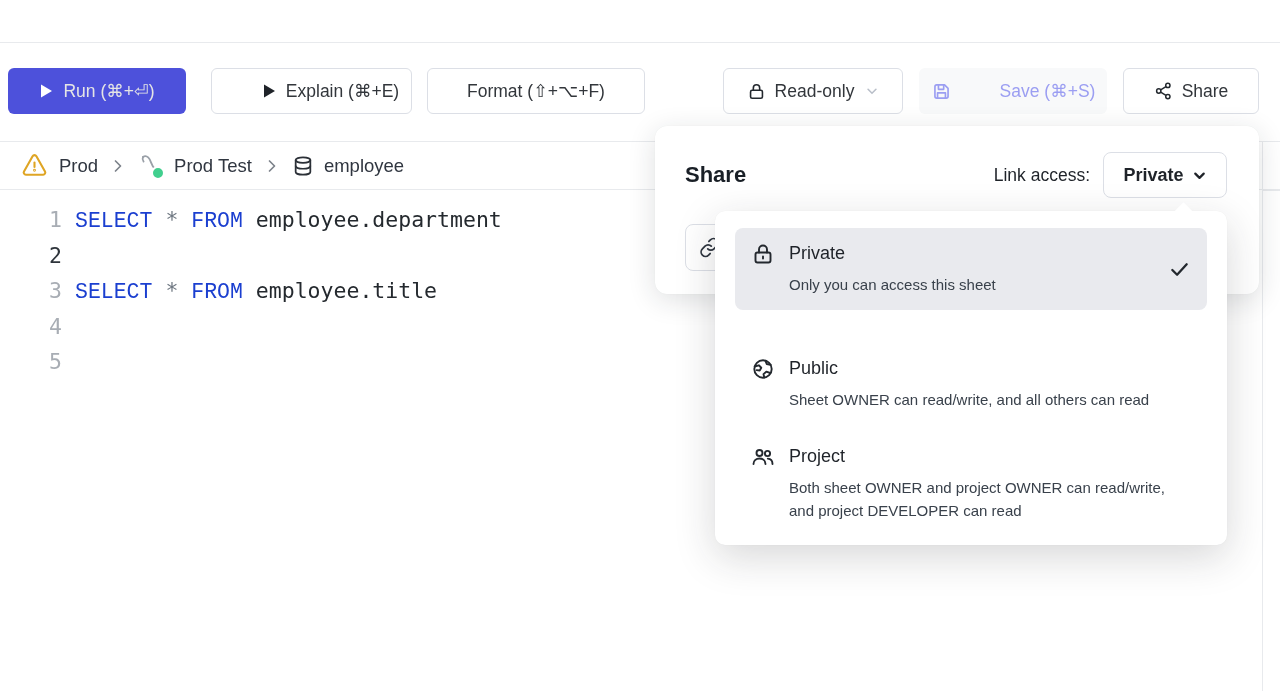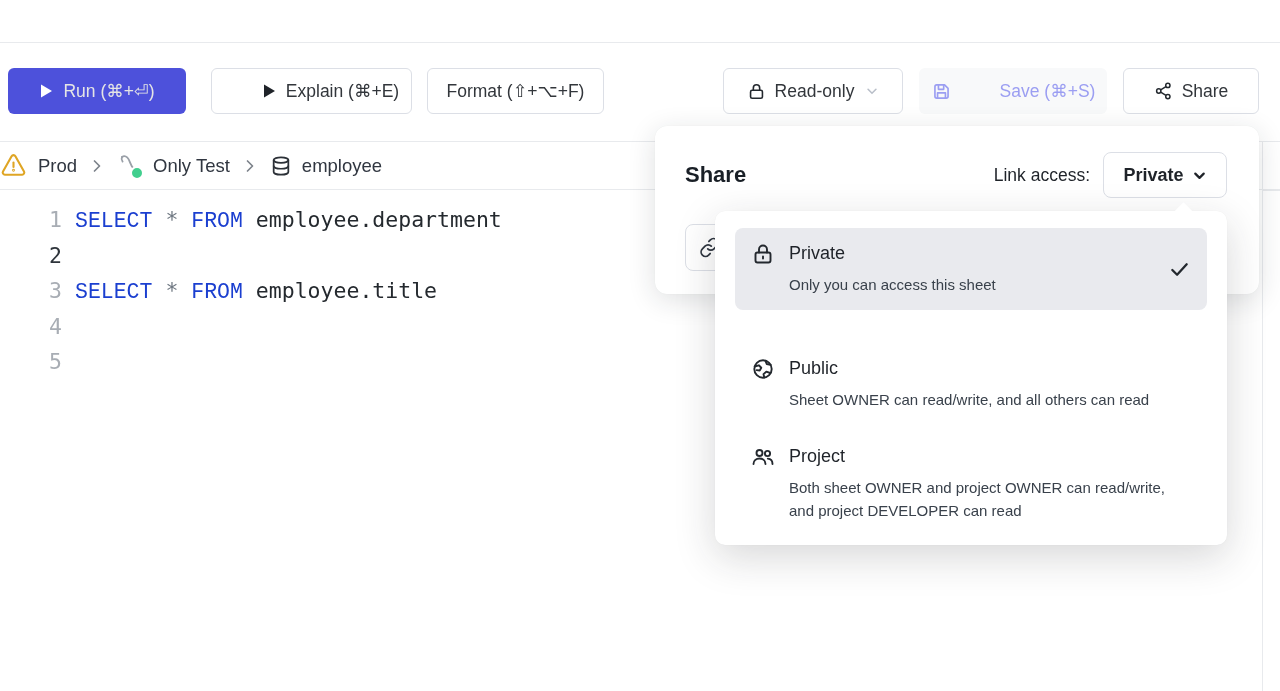--- a/index.html
+++ b/index.html
@@ -13,30 +13,30 @@
   
   .btn{
     position:absolute;top:68px;height:46px;box-sizing:border-box;
     display:flex;align-items:center;justify-content:center;gap:9px;
     background:#fff;border:1px solid #dcdfe6;border-radius:6px;
     font-size:17.5px;color:#32363b;cursor:pointer;white-space:nowrap;
   }
   .btn svg{flex:none;}
   .btn-run{left:8px;width:178px;background:#4d51db;border:none;color:#e5e5e5;}
   .btn-explain{left:211px;width:201px;padding-left:44px;}
-  .btn-format{left:427px;width:177px;}
+  .btn-format{left:427px;width:218px;}
   .btn-readonly{left:723px;width:180px;}
   .btn-save{left:919px;width:188px;background:#f8f9fa;border:none;color:#9b9ef2;gap:48px;}
   .btn-share{left:1123px;width:136px;}
   .chev-gray{color:#b9bfc9;margin-left:2px;}
   
   .crumbbar{
     position:absolute;left:0;right:0;top:141px;height:49px;box-sizing:border-box;
     border-top:1px solid #e8eaed;border-bottom:1px solid #e8eaed;
-    display:flex;align-items:center;gap:11px;
+    display:flex;align-items:center;padding-left:21px;gap:11px;
     font-size:18.5px;color:#303640;background:#fff;
   }
   .crumb{display:flex;align-items:center;gap:10px;cursor:pointer;}
   .mysql-ic{position:relative;width:26px;height:26px;}
   .mysql-dot{position:absolute;right:-1px;bottom:-1px;width:10px;height:10px;border-radius:50%;
     background:#41cf8e;border:2px solid #fff;}
   
   .editor{position:absolute;left:0;right:18px;top:190px;bottom:0;padding-top:12px;background:#fff;}
   .codeline{display:flex;height:35.5px;line-height:35.5px;
     font-family:"DejaVu Sans Mono",monospace;font-size:21.5px;}
@@ -174,21 +174,21 @@
   </span>
   <span class="crumb">
     <span class="mysql-ic">
       <svg width="26" height="26" viewBox="0 0 26 26" fill="none" stroke="#9aa0a8" stroke-width="1.8" stroke-linecap="round">
         <path d="M5 4c1.6-1.2 3.8-.9 5.2.4 1.5 1.4 2.2 3.3 2.9 5.2.8 2.3 1.8 4.6 3.9 6.1"></path>
         <path d="M5 4C4.2 5.6 4.6 7.3 5.6 8.6"></path>
         <path d="M17 15.7c1.6 1 3.4 1.4 4.6 3"></path>
       </svg>
       <span class="mysql-dot"></span>
     </span>
-    <span>Only Test</span>
+    <span>Prod Test</span>
   </span>
   <span>
     <svg width="18" height="18" viewBox="0 0 18 18" fill="none" stroke="#7d838b" stroke-width="1.7" stroke-linecap="round" stroke-linejoin="round">
         <path d="M6.5 4l5 5-5 5"></path>
       </svg>
   </span>
   <span class="crumb">
     <span>
       <svg width="22" height="24" viewBox="0 0 24 24" fill="none" stroke="#2b3037" stroke-width="1.9" stroke-linecap="round">
         <ellipse cx="12" cy="5.5" rx="8" ry="3"></ellipse>

